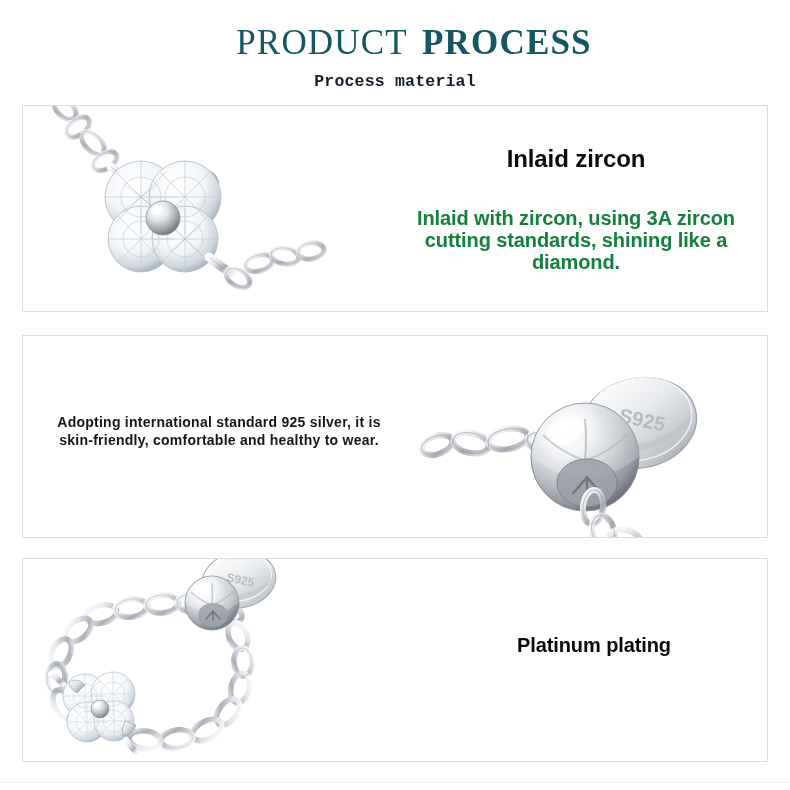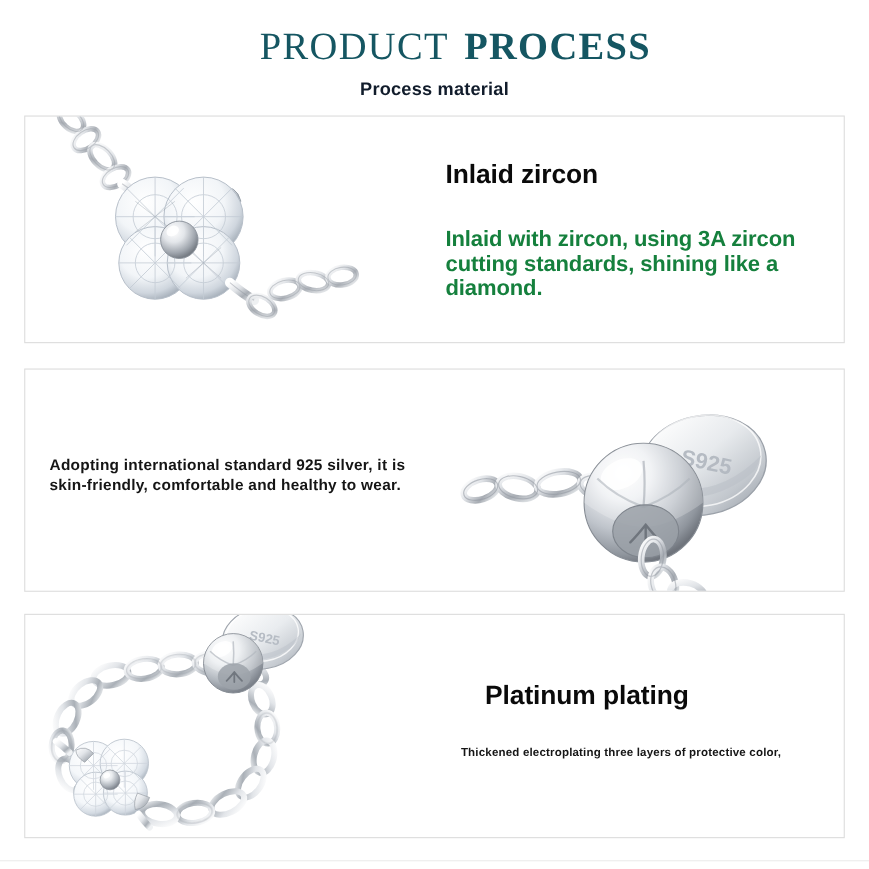--- a/index.html
+++ b/index.html
@@ -33,33 +33,34 @@
   }
   .title-word-light {
     font-weight: 400;
   }
   .title-word-bold {
     font-weight: 700;
     margin-left: 14px;
   }
   .subtitle {
     margin-top: 9px;
-    font-family: Liberation Sans, sans-serif;
+    font-family: Liberation Mono, monospace;
     font-size: 16.5px;
     font-weight: 700;
     letter-spacing: 0.2px;
     color: #111c2b;
   }
 
   
   .cards {
     position: absolute;
     left: 22px;
     top: 105px;
     width: 598px;
+    text-align: center;
   }
   .card {
     box-sizing: border-box;
     border: 1px solid #dcdcdc;
     background: #ffffff;
     width: 746px;
     display: flex;
     align-items: center;
     position: relative;
   }
@@ -94,21 +95,21 @@
   .feature-heading {
     font-size: 24px;
     font-weight: 700;
     color: #0a0a0a;
     letter-spacing: -0.1px;
     line-height: 28px;
     margin: 0;
   }
   .heading-1 { margin-bottom: 34px; }
   .heading-2 { font-size: 23px; margin-bottom: 28px; }
-  .heading-3 { font-size: 24px; margin-bottom: 30px; margin-left: 22px; }
+  .heading-3 { font-size: 20px; margin-bottom: 30px; margin-left: 22px; }
 
   .feature-body {
     font-size: 20px;
     font-weight: 700;
     line-height: 22px;
     color: #15803d;
     margin: 0;
     letter-spacing: -0.1px;
   }
   .feature-body-small {
@@ -421,19 +422,18 @@
           <path d="M46 124 q9 -5 16 3 l-8 8 q-8 -5 -8 -11z"></path>
           <path d="M100 178 q10 -1 13 -11 l-11 -4 q-4 8 -2 15z"></path>
         </g>
         <path d="M40 126 q-6 -6 -12 -10" stroke="url(#silverC)" stroke-width="6" fill="none" stroke-linecap="round"></path>
         <path d="M103 182 q5 7 10 12" stroke="url(#silverC)" stroke-width="6" fill="none" stroke-linecap="round"></path>
       </svg>
     </div>
 
     <div class="copy copy-3">
       <h2 class="feature-heading heading-3">Platinum plating</h2>
-      <p class="feature-body-tiny">Thickened electroplating three layers of protective color,</p>
     </div>
   </div>
 
 </div>
 
 <div class="bottom-rule"></div>
 
 </body></html>

